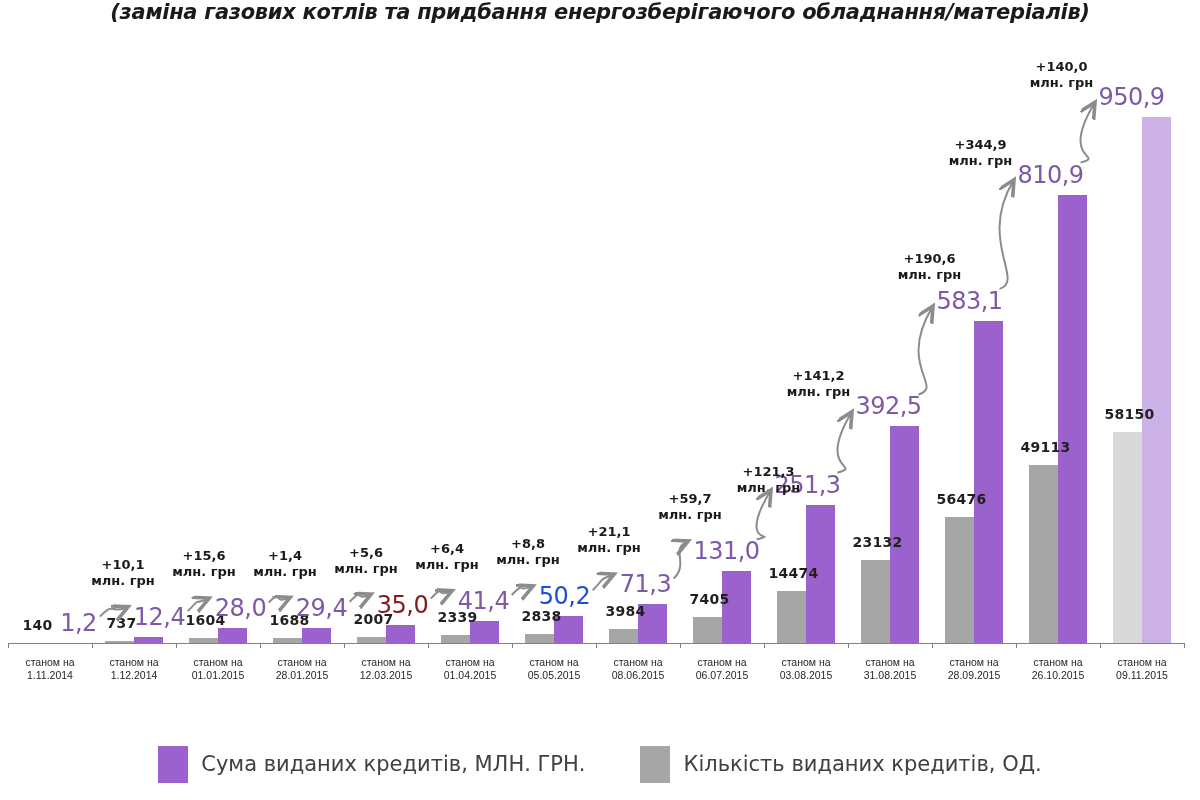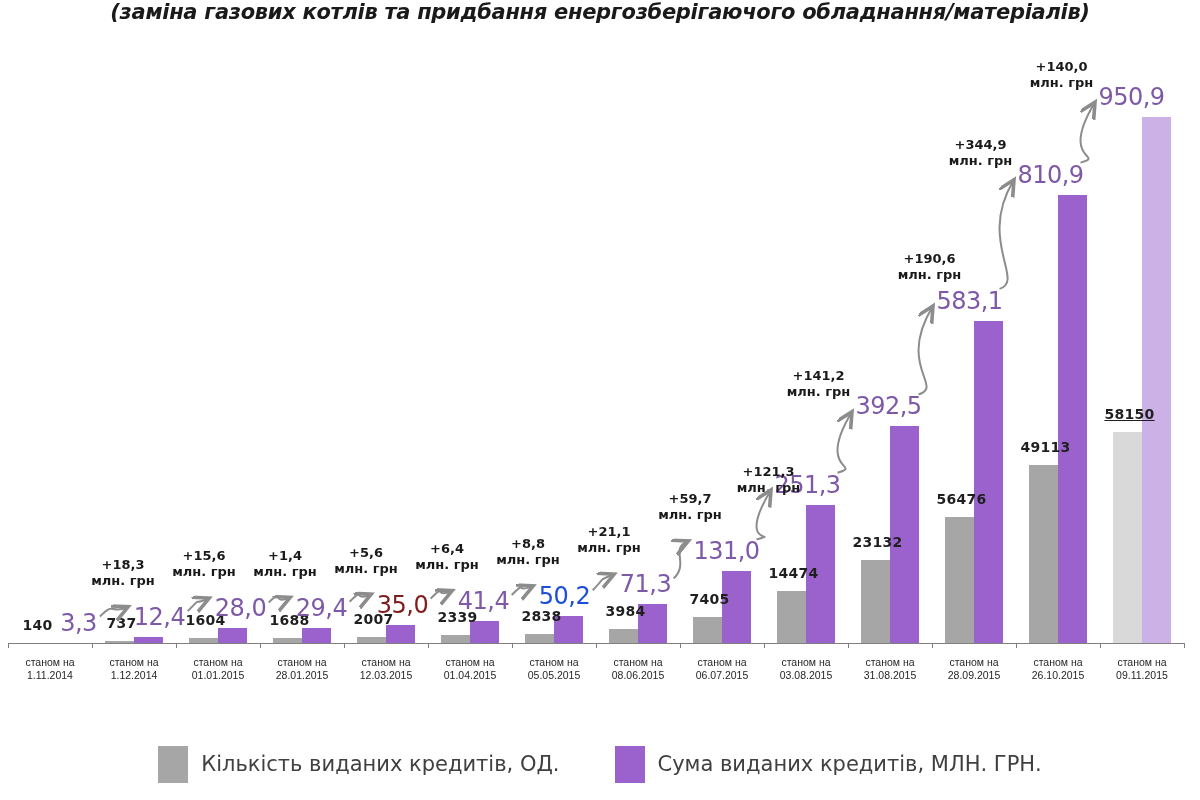--- a/index.html
+++ b/index.html
@@ -44,21 +44,21 @@
 </style>
 </head>
 <body>
 
 <div class="chart-title">(заміна газових котлів  та  придбання енергозберігаючого обладнання/матеріалів)</div>
 
 <div id="plot">
     <div class="bar" style="left: 21px; top: 643px; width: 29px; height: 1px; background: rgb(166, 166, 166);"></div>
     <div class="bar" style="left: 50px; top: 642.5px; width: 29px; height: 1.5px; background: rgb(155, 98, 205);"></div>
     <div class="count-label" style="left: 37.5px; top: 625px;">140</div>
-    <div class="amount-label" style="left: 78.5px; top: 622.5px; color: rgb(125, 89, 167);">3,3</div>
+    <div class="amount-label" style="left: 78.5px; top: 622.5px; color: rgb(125, 89, 167);">1,2</div>
     <div class="cat-label" style="left: 50px; top: 656px;">
       <div>станом на</div>
       <div>1.11.2014</div>
     </div>
     <div class="bar" style="left: 105px; top: 641.313px; width: 29px; height: 2.68691px; background: rgb(166, 166, 166);"></div>
     <div class="bar" style="left: 134px; top: 637.128px; width: 29px; height: 6.87223px; background: rgb(155, 98, 205);"></div>
     <div class="count-label" style="left: 121.5px; top: 623.313px;">737</div>
     <div class="amount-label" style="left: 159.5px; top: 617.128px; color: rgb(125, 89, 167);">12,4</div>
     <div class="cat-label" style="left: 134px; top: 656px;">
       <div>станом на</div>
@@ -147,21 +147,21 @@
     <div class="bar" style="left: 1029px; top: 464.947px; width: 29px; height: 179.053px; background: rgb(166, 166, 166);"></div>
     <div class="bar" style="left: 1058px; top: 194.59px; width: 29px; height: 449.41px; background: rgb(155, 98, 205);"></div>
     <div class="count-label" style="left: 1045.5px; top: 446.947px;">49113</div>
     <div class="amount-label" style="left: 1050.5px; top: 174.59px; color: rgb(125, 89, 167);">810,9</div>
     <div class="cat-label" style="left: 1058px; top: 656px;">
       <div>станом на</div>
       <div>26.10.2015</div>
     </div>
     <div class="bar" style="left: 1113px; top: 432px; width: 29px; height: 212px; background: rgb(217, 217, 217);"></div>
     <div class="bar" style="left: 1142px; top: 117px; width: 29px; height: 527px; background: rgb(203, 177, 230);"></div>
-    <div class="count-label" style="left: 1129.5px; top: 414px; text-decoration: underline;">58150</div>
+    <div class="count-label" style="left: 1129.5px; top: 414px;">58150</div>
     <div class="amount-label" style="left: 1131.5px; top: 97px; color: rgb(125, 89, 167);">950,9</div>
     <div class="cat-label" style="left: 1142px; top: 656px;">
       <div>станом на</div>
       <div>09.11.2015</div>
     </div>
     <div class="axis-line" style="left: 8px; top: 643px; width: 1176px;"></div>
     <div class="axis-tick" style="left: 8px; top: 643px;"></div>
     <div class="axis-tick" style="left: 92px; top: 643px;"></div>
     <div class="axis-tick" style="left: 176px; top: 643px;"></div>
     <div class="axis-tick" style="left: 260px; top: 643px;"></div>
@@ -170,21 +170,21 @@
     <div class="axis-tick" style="left: 512px; top: 643px;"></div>
     <div class="axis-tick" style="left: 596px; top: 643px;"></div>
     <div class="axis-tick" style="left: 680px; top: 643px;"></div>
     <div class="axis-tick" style="left: 764px; top: 643px;"></div>
     <div class="axis-tick" style="left: 848px; top: 643px;"></div>
     <div class="axis-tick" style="left: 932px; top: 643px;"></div>
     <div class="axis-tick" style="left: 1016px; top: 643px;"></div>
     <div class="axis-tick" style="left: 1100px; top: 643px;"></div>
     <div class="axis-tick" style="left: 1184px; top: 643px;"></div>
     <div class="delta-note" style="left: 123px; top: 573.128px;">
-      <div>+18,3</div>
+      <div>+10,1</div>
       <div>млн. грн</div>
     </div>
     <div class="delta-note" style="left: 204px; top: 564.482px;">
       <div>+15,6</div>
       <div>млн. грн</div>
     </div>
     <div class="delta-note" style="left: 285px; top: 563.706px;">
       <div>+1,4</div>
       <div>млн. грн</div>
     </div>
@@ -246,20 +246,20 @@
     <path d="M673.7,578.4846987064886 C689.7,562.4846987064886 669.5,549.3982542854138 687.5,541.3982542854138" fill="none" stroke="#8c8c8c" stroke-width="2" marker-end="url(#ah)"></path>
     <path d="M756.5,539.3982542854138 C782.5,531.3982542854138 734.5,550.726574823851 770.5,490.7265748238511" fill="none" stroke="#8c8c8c" stroke-width="2" marker-end="url(#ah)"></path>
     <path d="M837.5,472.7265748238511 C863.5,464.7265748238511 815.5,472.47186875591547 851.5,412.47186875591547" fill="none" stroke="#8c8c8c" stroke-width="2" marker-end="url(#ah)"></path>
     <path d="M918.5,394.47186875591547 C944.5,386.47186875591547 896.5,366.8390998001893 932.5,306.8390998001893" fill="none" stroke="#8c8c8c" stroke-width="2" marker-end="url(#ah)"></path>
     <path d="M999.5,288.8390998001893 C1025.5,280.8390998001893 977.5,240.58965190871805 1013.5,180.58965190871805" fill="none" stroke="#8c8c8c" stroke-width="2" marker-end="url(#ah)"></path>
     <path d="M1080.5,162.58965190871805 C1106.5,154.58965190871805 1058.5,163 1094.5,103" fill="none" stroke="#8c8c8c" stroke-width="2" marker-end="url(#ah)"></path>
   </svg>
 
 <div class="legend">
   <div class="legend-item">
+    <span class="legend-swatch" id="sw1" style="background: rgb(155, 98, 205);"></span>
+    <span class="legend-label">Сума виданих кредитів, МЛН. ГРН.</span>
+  </div>
+  <div class="legend-item">
     <span class="legend-swatch" id="sw0" style="background: rgb(166, 166, 166);"></span>
     <span class="legend-label">Кількість виданих кредитів, ОД.</span>
   </div>
-  <div class="legend-item">
-    <span class="legend-swatch" id="sw1" style="background: rgb(155, 98, 205);"></span>
-    <span class="legend-label">Сума виданих кредитів, МЛН. ГРН.</span>
-  </div>
 </div>
 
 </body></html>

